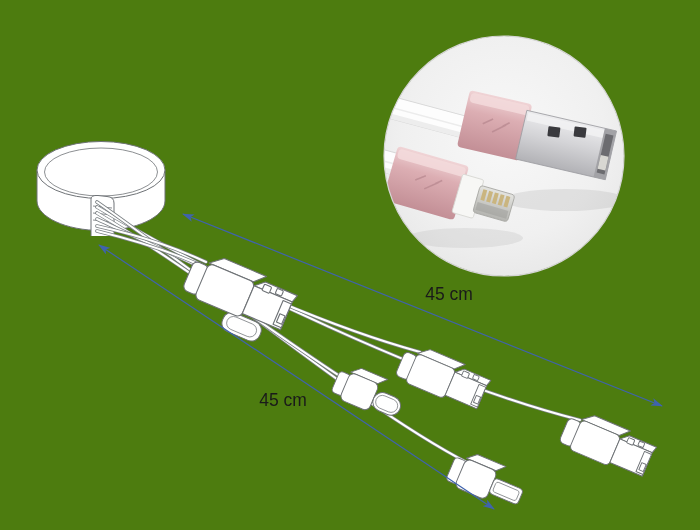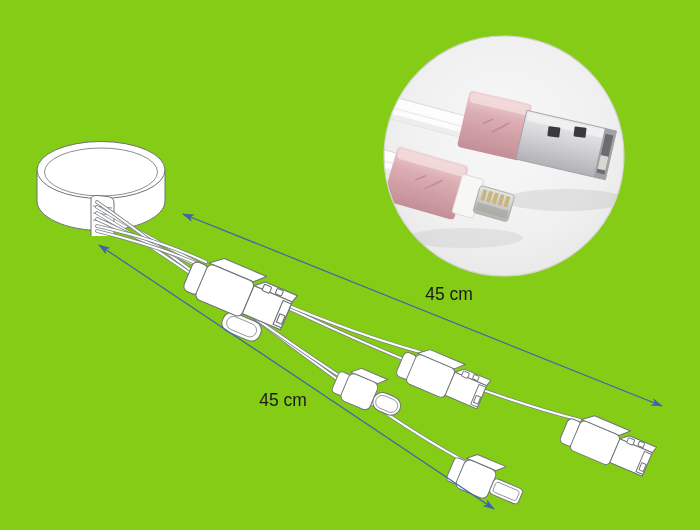--- a/index.html
+++ b/index.html
@@ -1,16 +1,16 @@
 <!DOCTYPE html>
 <html><head>
 <meta charset="utf-8">
 <style>
   html,body{margin:0;padding:0;background:#fff;}
-  .canvas{position:relative;width:700px;height:530px;background:#84cc16;overflow:hidden;
+  .canvas{position:relative;width:700px;height:530px;background:#4d7c0f;overflow:hidden;
           font-family:"Liberation Sans",sans-serif;}
   svg{display:block}
   .dim-label{font-family:"Liberation Sans",sans-serif;font-size:17.5px;}
 </style>
 </head>
 <body>
 
 <div class="canvas">
 <svg width="700" height="530" viewBox="0 0 700 530">
   <defs>

